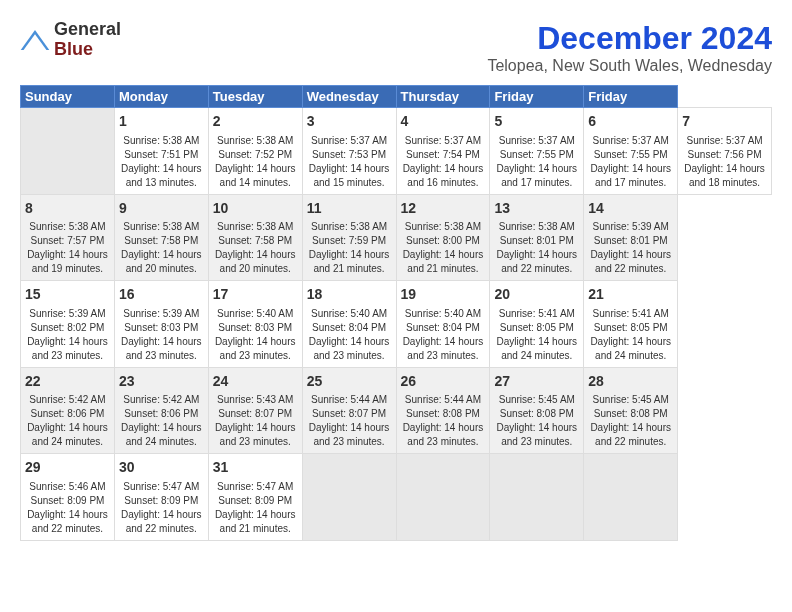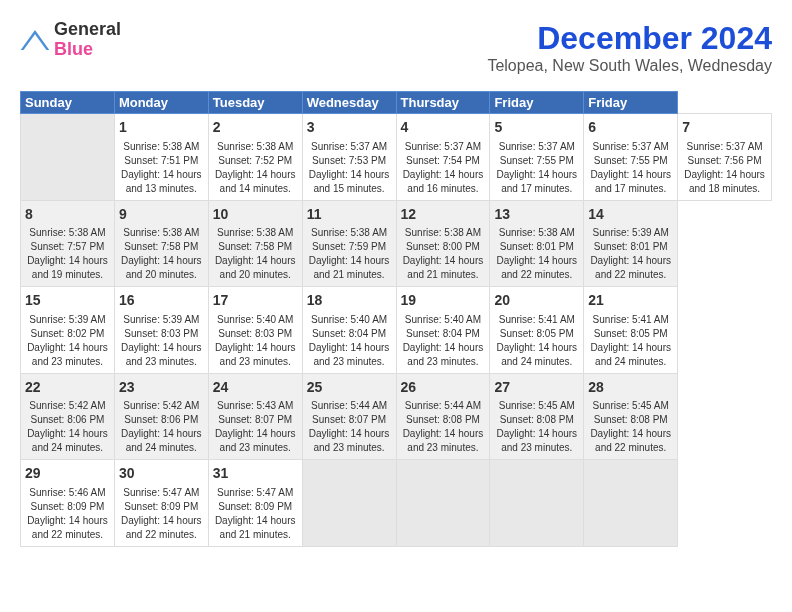--- a/index.html
+++ b/index.html
@@ -7,21 +7,21 @@
       font-family: Arial, sans-serif;
       background: #fff;
       width: 792px;
       min-height: 612px;
       padding: 20px;
     }
     .header-area {
       display: flex;
       justify-content: space-between;
       align-items: flex-start;
-      margin-bottom: 16px;
+      margin-bottom: 10px;
     }
     .logo-icon {
       width: 30px;
       height: 20px;
     }
     .title-area {
       text-align: right;
     }
     .main-title {
       font-size: 32px;
@@ -94,21 +94,21 @@
 
 <div class="header-area">
   <div class="logo-wrapper">
     <div class="logo-line">
       <svg class="logo-icon" viewBox="0 0 40 28" xmlns="http://www.w3.org/2000/svg">
         <polygon points="20,0 40,28 0,28" fill="#4a90d9"></polygon>
         <polygon points="20,6 36,28 4,28" fill="#fff"></polygon>
       </svg>
       <span style="display:flex; flex-direction:column; line-height:1.1; margin-left:4px;">
         <span style="font-size:18px; font-weight:bold; color:#333;">General</span>
-        <span style="font-size:18px; font-weight:bold; color:#ec4899;">Blue</span>
+        <span style="font-size:18px; font-weight:bold; color:#7f1d1d;">Blue</span>
       </span>
     </div>
   </div>
   <div class="title-area">
     <div class="main-title">December 2024</div>
     <div class="subtitle">Telopea, New South Wales, Wednesday</div>
   </div>
 </div>
 
 <table>

